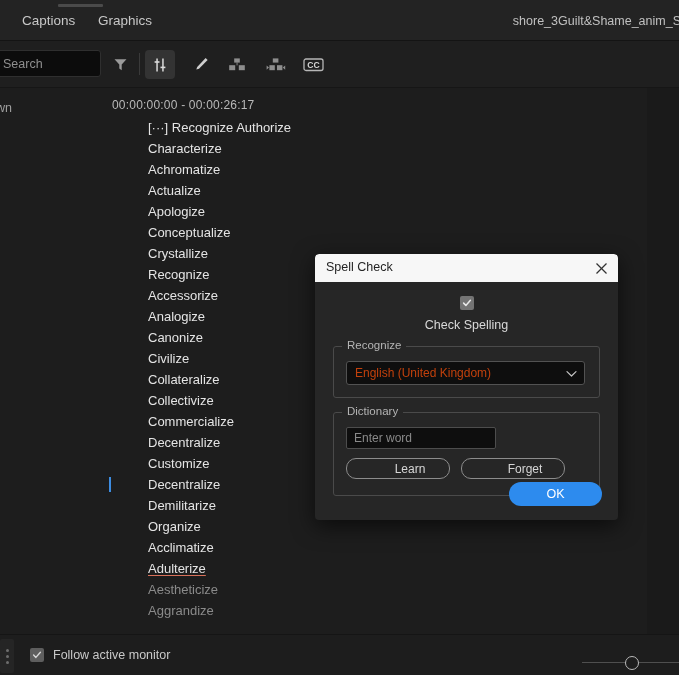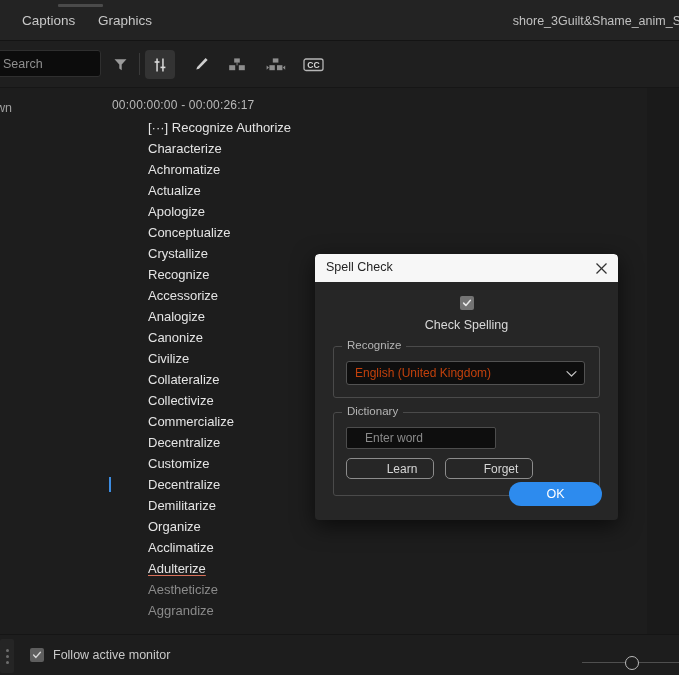--- a/index.html
+++ b/index.html
@@ -191,32 +191,32 @@
     position: absolute; right: 7px; top: 8px;
   }
 
   .word-input {
     width: 150px; height: 22px;
     background: #0e0e0e;
     border: 1px solid #4d4d4d;
     border-radius: 2px;
     color: #cfcfcf; font-size: 12px;
     font-family: "Liberation Sans", sans-serif;
-    padding: 0 18px;
+    padding: 0 7px;
     outline: none;
     display: block;
     margin-bottom: 9px;
   }
   .word-input::placeholder { color: #8a8a8a; }
 
   .btn-row { display: flex; gap: 11px; }
   .pill-btn {
-    width: 88px; height: 21px;
+    width: 104px; height: 21px;
     border: 1px solid #8c8c8c;
-    border-radius: 5px;
+    border-radius: 10px;
     background: transparent;
     color: #d6d6d6; font-size: 12px;
     font-family: "Liberation Sans", sans-serif;
     cursor: pointer;
     display: flex; align-items: center; justify-content: center; padding-left: 24px;
   }
   .ok-btn {
     position: absolute;
     right: 16px; bottom: 14px;
     width: 93px; height: 24px;

